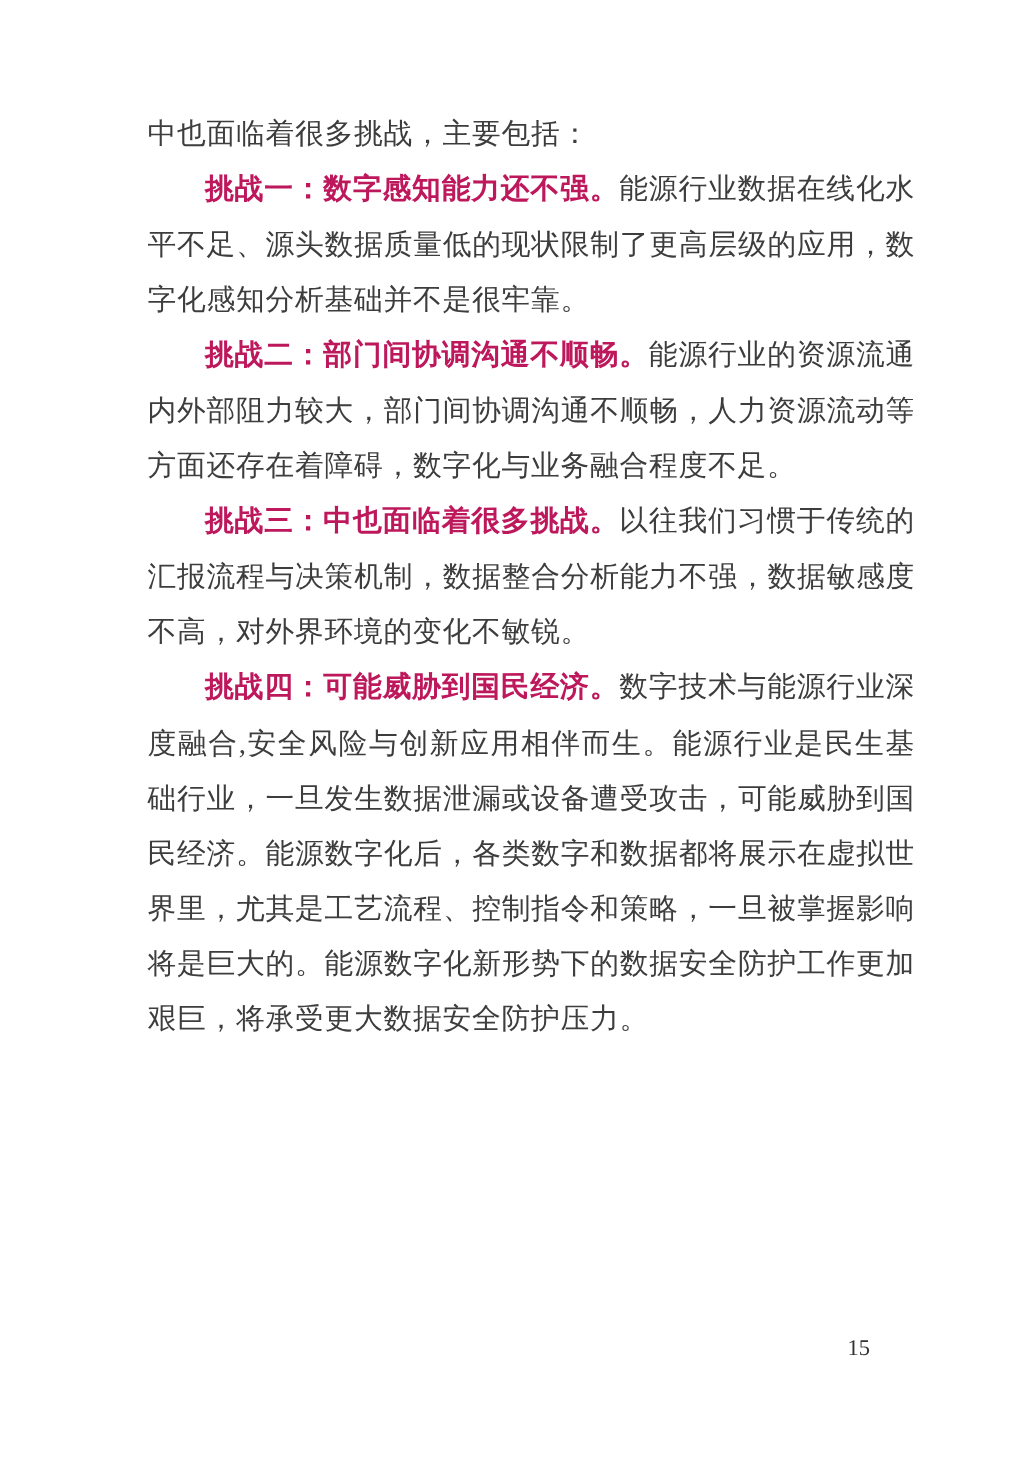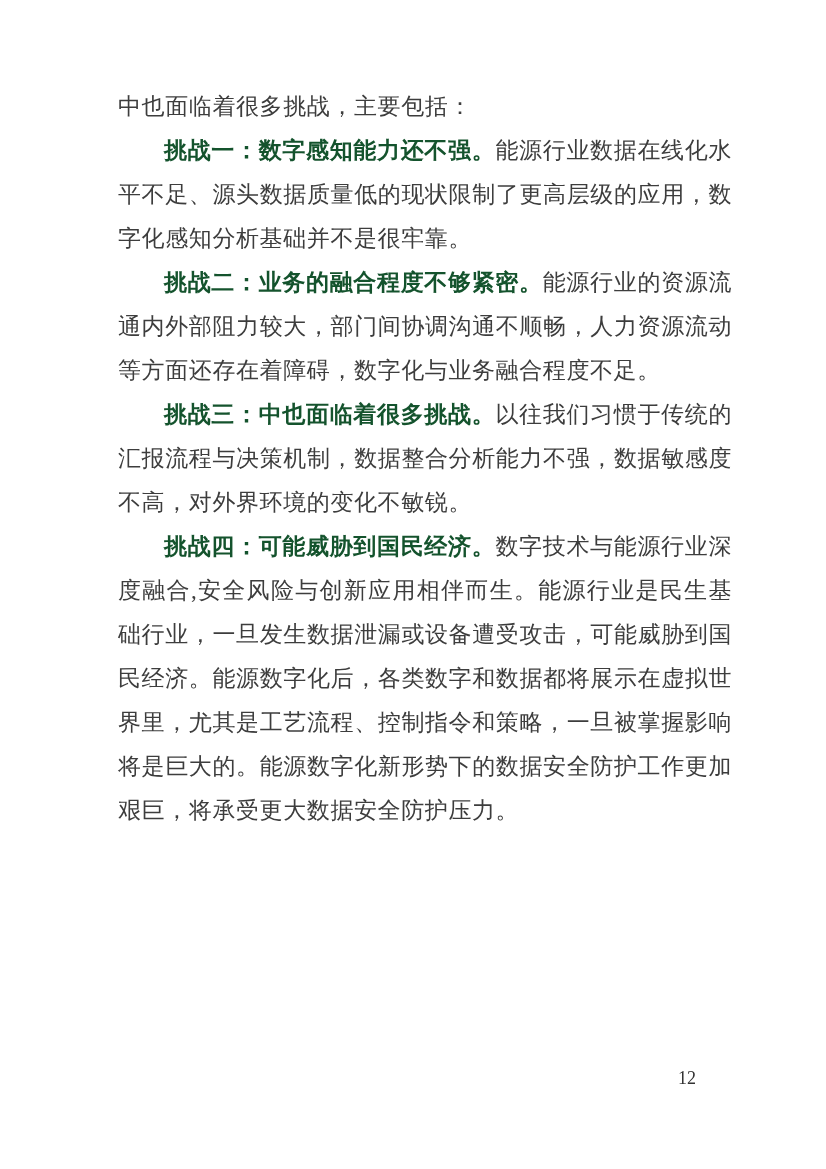--- a/index.html
+++ b/index.html
@@ -35,22 +35,22 @@
     text-align: justify;
     text-justify: inter-ideograph;
     color: #3d3d3d;
     font-family: "Liberation Serif", "DejaVu Serif", serif;
   }
   .para.indent {
     text-indent: 2em;
   }
   .challenge-heading {
     font-weight: bold;
-    color: #14532d;
-    font-family: Liberation Serif, serif;
+    color: #be185d;
+    font-family: Liberation Mono, monospace;
     letter-spacing: 0.6px;
   }
   .page-number {
     position: absolute;
     left: 678px;
     top: 1066px;
     font-size: 18px;
     line-height: 24px;
     color: #333333;
     font-family: "Liberation Serif", "DejaVu Serif", serif;
@@ -59,22 +59,22 @@
 </head>
 <body>
 
 <div class="page">
   <div class="text-block">
 
     <p class="para">中也面临着很多挑战，主要包括：</p>
 
     <p class="para indent"><span class="challenge-heading">挑战一：数字感知能力还不强。</span><span>能源行业数据在线化水平不足、源头数据质量低的现状限制了更高层级的应用，数字化感知分析基础并不是很牢靠。</span></p>
 
-    <p class="para indent"><span class="challenge-heading">挑战二：业务的融合程度不够紧密。</span><span>能源行业的资源流通内外部阻力较大，部门间协调沟通不顺畅，人力资源流动等方面还存在着障碍，数字化与业务融合程度不足。</span></p>
+    <p class="para indent"><span class="challenge-heading">挑战二：部门间协调沟通不顺畅。</span><span>能源行业的资源流通内外部阻力较大，部门间协调沟通不顺畅，人力资源流动等方面还存在着障碍，数字化与业务融合程度不足。</span></p>
 
     <p class="para indent"><span class="challenge-heading">挑战三：中也面临着很多挑战。</span><span>以往我们习惯于传统的汇报流程与决策机制，数据整合分析能力不强，数据敏感度不高，对外界环境的变化不敏锐。</span></p>
 
     <p class="para indent"><span class="challenge-heading">挑战四：可能威胁到国民经济。</span><span>数字技术与能源行业深度融合,安全风险与创新应用相伴而生。能源行业是民生基础行业，一旦发生数据泄漏或设备遭受攻击，可能威胁到国民经济。能源数字化后，各类数字和数据都将展示在虚拟世界里，尤其是工艺流程、控制指令和策略，一旦被掌握影响将是巨大的。能源数字化新形势下的数据安全防护工作更加艰巨，将承受更大数据安全防护压力。</span></p>
 
   </div>
 
-  <div class="page-number">12</div>
+  <div class="page-number">15</div>
 </div>
 
 </body></html>

